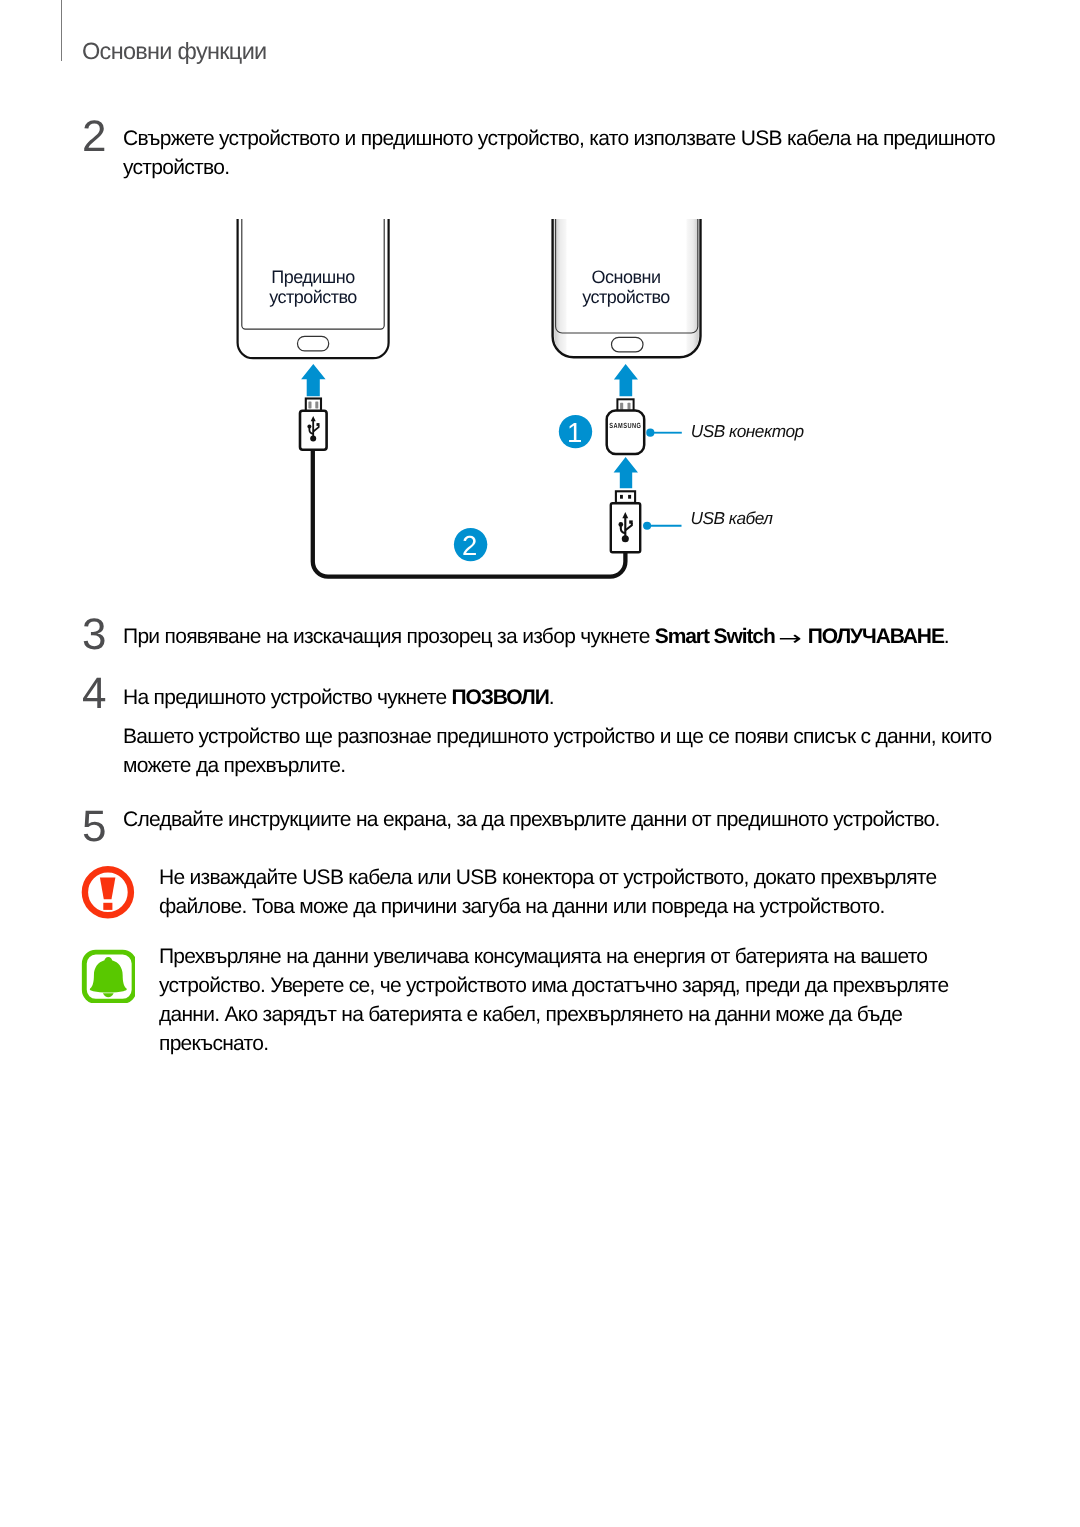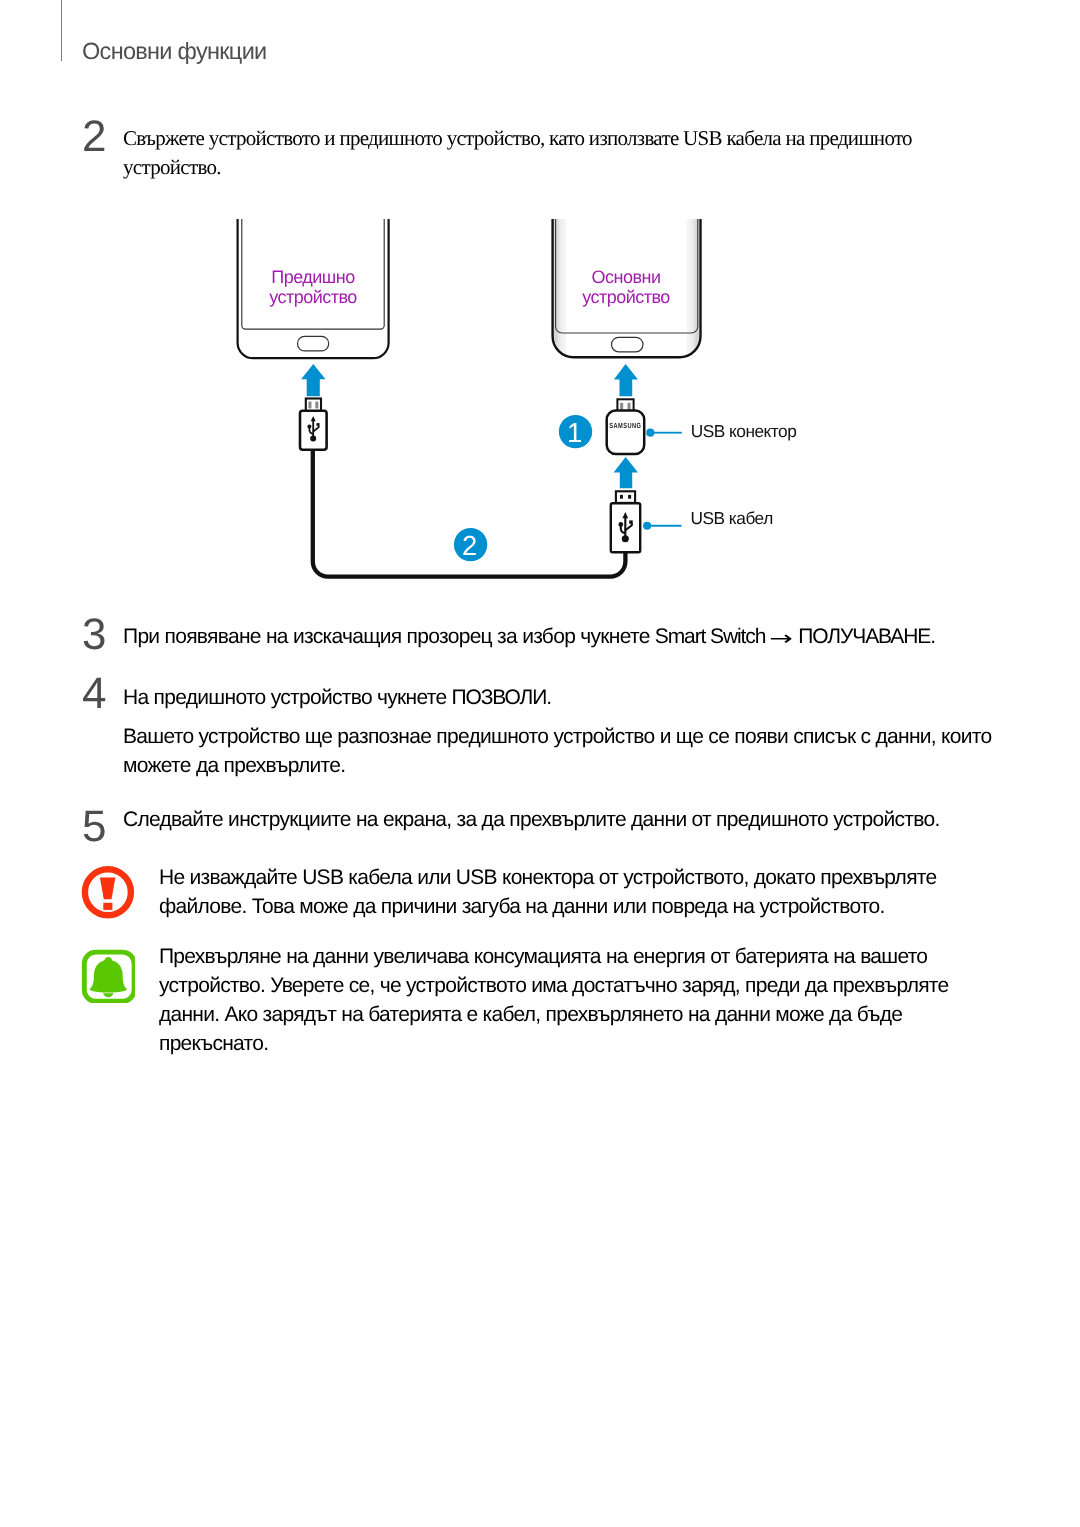--- a/index.html
+++ b/index.html
@@ -7,48 +7,48 @@
        font-family:"Liberation Sans",sans-serif;color:#000;
        -webkit-font-smoothing:antialiased;text-rendering:geometricPrecision;}
   .page{position:relative;width:1080px;height:1340px;overflow:hidden;background:#fff;}
   .hdr-rule{position:absolute;left:61px;top:0;width:1px;height:61px;background:#7b7b7b;}
   .hdr-title{position:absolute;left:82px;top:40px;font-size:23.5px;letter-spacing:-0.7px;
              color:#4f4f51;white-space:nowrap;line-height:1;}
   .step-num{position:absolute;color:#4d4d4f;font-size:44px;letter-spacing:-0.5px;line-height:1;
             text-align:left;}
   .btext{position:absolute;font-size:21px;letter-spacing:-0.7px;line-height:29px;color:#000;
          left:123px;width:882px;}
-  .btext b{font-weight:normal;letter-spacing:-1.1px;}
+  .btext b{font-weight:bold;letter-spacing:-1.1px;}
   .note{position:absolute;font-size:21px;letter-spacing:-0.72px;line-height:29px;color:#000;
         left:159px;width:790px;}
   .pageno{position:absolute;left:0;width:1080px;text-align:right;top:1479px;font-size:24px;
           letter-spacing:-1.0px;color:#000000;line-height:1;}
   .diagram{position:absolute;left:0;top:0;pointer-events:none;}
   .icon{position:absolute;}
   .phone-label{position:absolute;font-size:18px;letter-spacing:-0.5px;line-height:20.4px;
-               color:#a21caf;text-align:center;}
+               color:#0f172a;text-align:center;}
   .callout-num{position:absolute;font-size:27.5px;color:#fff;line-height:1;letter-spacing:-0.5px;
                width:40px;text-align:center;}
   .lead-label{position:absolute;font-size:17.3px;letter-spacing:-0.5px;color:#111;
-              white-space:nowrap;line-height:1;}
+              white-space:nowrap;line-height:1;font-style:italic;}
   .arrowglyph{font-family:"DejaVu Sans",sans-serif;font-size:20px;display:inline-block;
               transform:translate(0.5px,2.1px) scaleX(1.40) scaleY(1.0);transform-origin:center;
               letter-spacing:normal;vertical-align:baseline;width:21.2px;text-align:center;
               margin:0 7.5px 0 4.4px;}
 </style>
 </head>
 <body>
 
 <div class="page">
 
   <div class="hdr-rule"></div>
   <div class="hdr-title">Основни функции</div>
 
   <div class="step-num" style="left:82px;top:115px;">2</div>
-  <div class="btext" style="top:123.5px;font-family:Liberation Serif, serif;">Свържете устройството и предишното устройство, като използвате USB кабела на предишното устройство.</div>
+  <div class="btext" style="top:123.5px;">Свържете устройството и предишното устройство, като използвате USB кабела на предишното устройство.</div>
 
   <div class="diagram">
     <svg width="1080" height="620" viewBox="0 0 1080 620" style="display:block">
       <defs>
         <linearGradient id="edgeL" x1="0" y1="0" x2="1" y2="0">
           <stop offset="0" stop-color="#c8c8c8"></stop>
           <stop offset="0.30" stop-color="#ebebeb"></stop>
           <stop offset="0.72" stop-color="#fbfbfb"></stop>
           <stop offset="1" stop-color="#ffffff"></stop>
         </linearGradient>

